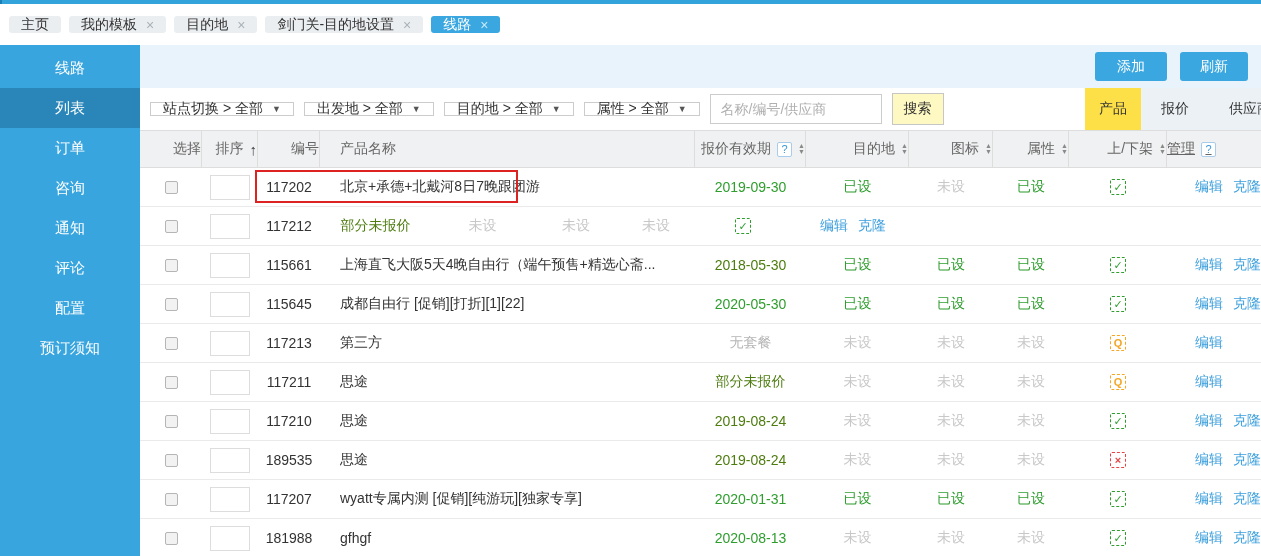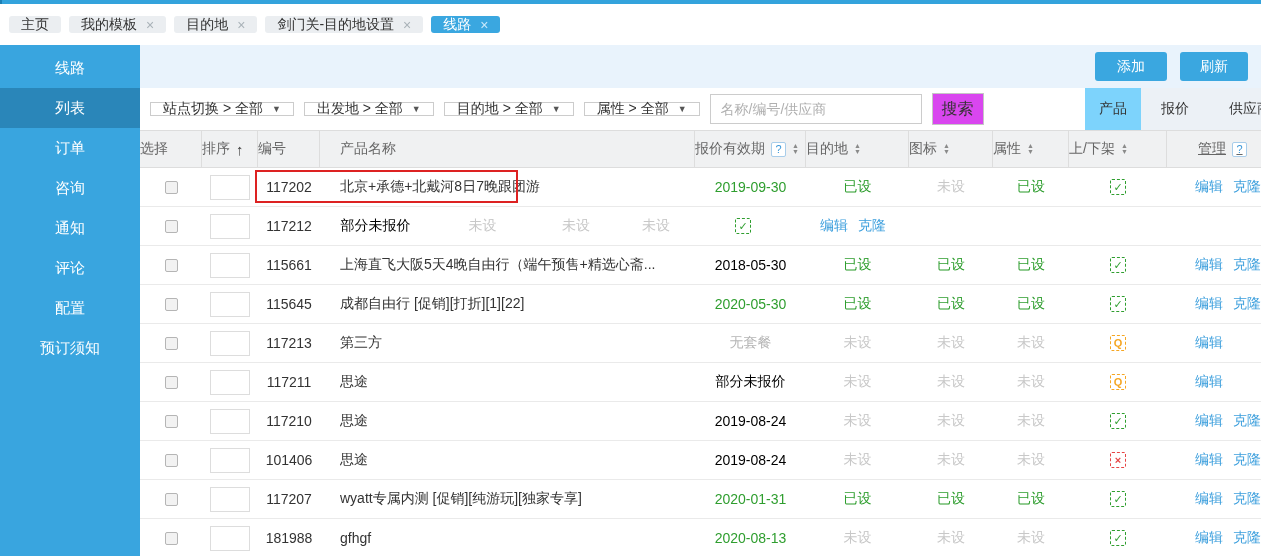--- a/index.html
+++ b/index.html
@@ -27,50 +27,50 @@
   .btn { position:absolute; top:7px; height:29px; border:none; border-radius:3px;
          background:#3aa7e0; color:#fff; font-size:14px; cursor:pointer; font-family:Liberation Mono, monospace; }
   .btn-add { right:94px; width:72px; }
   .btn-refresh { right:13px; width:68px; }
 
   .filter-row { height:42px; background:#fff; display:flex; align-items:center;
                 padding-left:10px; gap:10px; position:relative; }
   .dropdown { height:14px; border:1px solid #ccc; background:#fff; display:flex; align-items:center;
               gap:9px; padding:0 12px; color:#333; cursor:pointer; white-space:nowrap; }
   .dropdown .caret { font-size:9px; color:#555; }
-  .search-input { width:212px; height:30px; border:1px solid #ccc; padding:0 10px;
+  .search-input { width:172px; height:30px; border:1px solid #ccc; padding:0 10px;
                   font-size:14px; font-family:inherit; color:#333; }
   .search-input::placeholder { color:#b0b0b0; }
-  .search-btn { height:32px; width:52px; background:#d946ef; border:1px solid #c6c6c6;
-                font-size:16px; color:#333; cursor:pointer; font-family:inherit; }
+  .search-btn { height:32px; width:52px; background:#fef9c3; border:1px solid #c6c6c6;
+                font-size:14px; color:#333; cursor:pointer; font-family:inherit; }
   .view-tabs { position:absolute; right:0; top:0; height:42px; width:176px;
                background:#ecf1f6; display:flex; align-items:stretch; }
   .view-tab { display:flex; align-items:center; padding:0 20px; color:#333; cursor:pointer; white-space:nowrap; }
-  .view-tab.active { background:#7dd3fc; padding:0 14px; }
+  .view-tab.active { background:#fde047; padding:0 14px; }
 
   .thead { height:38px; background:#f0f1f2; border-top:1px solid #ddd; border-bottom:1px solid #ddd;
            display:flex; color:#666; }
-  .th { display:flex; align-items:center; justify-content:flex-start; gap:6px; border-right:1px solid #ddd; }
+  .th { display:flex; align-items:center; justify-content:flex-end; gap:6px; border-right:1px solid #ddd; }
   .th:last-child { border-right:none; }
   .c1{width:62px;} .c2{width:56px;} .c3{width:62px;} .c4{width:375px;} .c5{width:111px;}
   .c6{width:103px;} .c7{width:84px;} .c8{width:76px;} .c9{width:98px;} .c10{width:94px;}
   .th.c4 { justify-content:flex-start; padding-left:20px; }
-  .th.c10 { justify-content:flex-end; padding-right:14px;text-decoration:underline; }
+  .th.c10 { justify-content:flex-start; padding-right:14px;text-decoration:underline; }
   .sort-pair { display:flex; flex-direction:column; font-size:7px; line-height:6px; color:#8a8a8a; cursor:pointer; }
   .bold-up { font-weight:bold; color:#444; font-size:15px; cursor:pointer; }
   .help { width:15px; height:15px; background:#fff; border:1px solid #a8cdea; color:#3b97d8;
           font-size:11px; display:flex; align-items:center; justify-content:center; border-radius:2px; cursor:pointer; }
 
   .row { height:39px; display:flex; align-items:center; border-bottom:1px solid #eaeaea; position:relative; }
   .td { display:flex; align-items:center; justify-content:center; height:100%; }
   .td.c4 { justify-content:flex-start; padding-left:20px; white-space:nowrap; overflow:hidden; }
   .td.c10 { justify-content:flex-start; padding-left:28px; gap:10px; white-space:nowrap; overflow:visible; }
   .checkbox { width:13px; height:13px; border:1px solid #b5b5b5; background:#f2f2f2; border-radius:2px; cursor:pointer; }
   .sort-box { width:40px; height:25px; border:1px solid #ddd; text-align:center; font-family:inherit; font-size:13px; }
-  .green { color:#2f9e2f; } .red { color:#000000; } .gray { color:#b5b5b5; }
+  .green { color:#2f9e2f; } .red { color:#4d7c0f; } .gray { color:#b5b5b5; }
   .set { color:#2f9e2f; } .unset { color:#c8c8c8; }
   .status-box { width:16px; height:16px; border:1px dashed currentColor; border-radius:2px;
                 display:flex; align-items:center; justify-content:center; font-size:11px; font-weight:bold; cursor:pointer; }
   .st-ok { color:#2f9e2f; } .st-review { color:#f5a623; } .st-off { color:#e64545; }
   .link { color:#3c9fdd; cursor:pointer; }
   .hl-box { position:absolute; left:115px; top:2px; width:263px; height:33px;
             border:2px solid #dd2222; pointer-events:none; }
 </style>
 </head>
 <body>
@@ -406,21 +406,21 @@
 
         </div>
 
         <div class="row">
           <div class="td c1">
             <span class="checkbox"></span>
           </div>
           <div class="td c2">
             <input class="sort-box" type="text" style="">
           </div>
-          <div class="td c3">101406</div>
+          <div class="td c3">189535</div>
           <div class="td c4">思途</div>
           <div class="td c5 red">2019-08-24</div>
           <div class="td c6 unset">未设</div>
           <div class="td c7 unset">未设</div>
           <div class="td c8 unset">未设</div>
           <div class="td c9">
             <span class="status-box st-off">×</span>
           </div>
           <div class="td c10">
             <span class="link">编辑</span>

